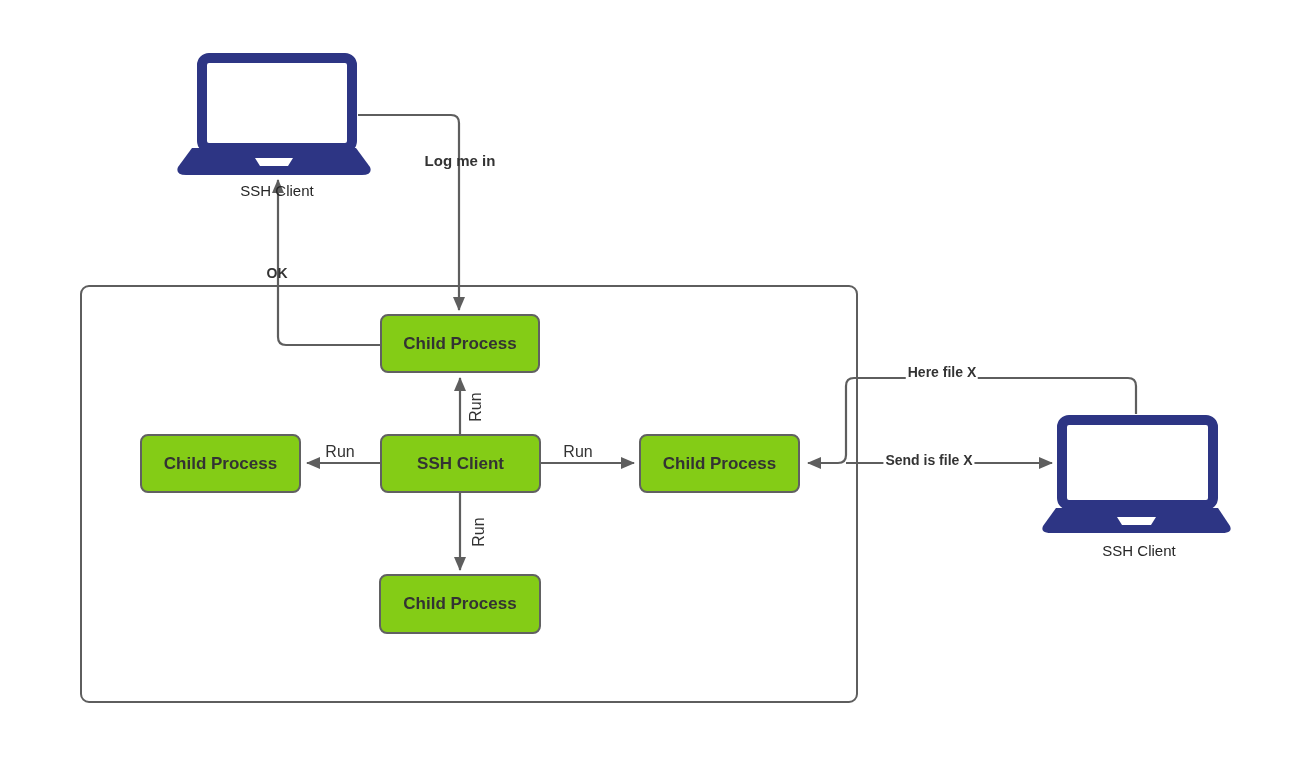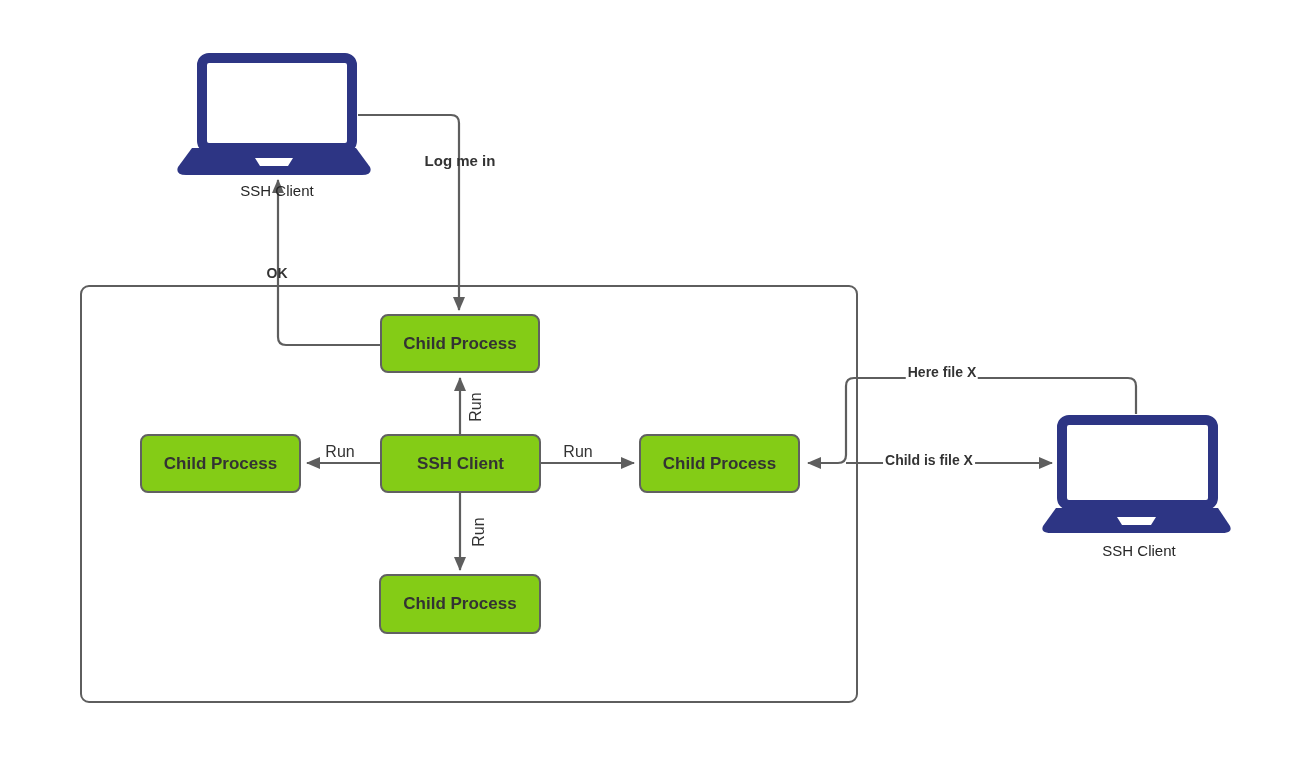--- a/index.html
+++ b/index.html
@@ -99,15 +99,15 @@
 
   <div class="lbl bold" style="left:460px;top:161px;">Log me in</div>
   <div class="lbl bold sz14" style="left:277px;top:273px;">OK</div>
 
   <div class="lbl sz16 vert" style="left:476px;top:407px;">Run</div>
   <div class="lbl sz16" style="left:340px;top:452px;">Run</div>
   <div class="lbl sz16" style="left:578px;top:452px;">Run</div>
   <div class="lbl sz16 vert" style="left:479px;top:532px;">Run</div>
 
   <div class="lbl bold sz14 bg" style="left:942px;top:372px;">Here file X</div>
-  <div class="lbl bold sz14 bg" style="left:929px;top:460px;">Child is file X</div>
+  <div class="lbl bold sz14 bg" style="left:929px;top:460px;">Send is file X</div>
 
 </div>
 
 </body></html>

